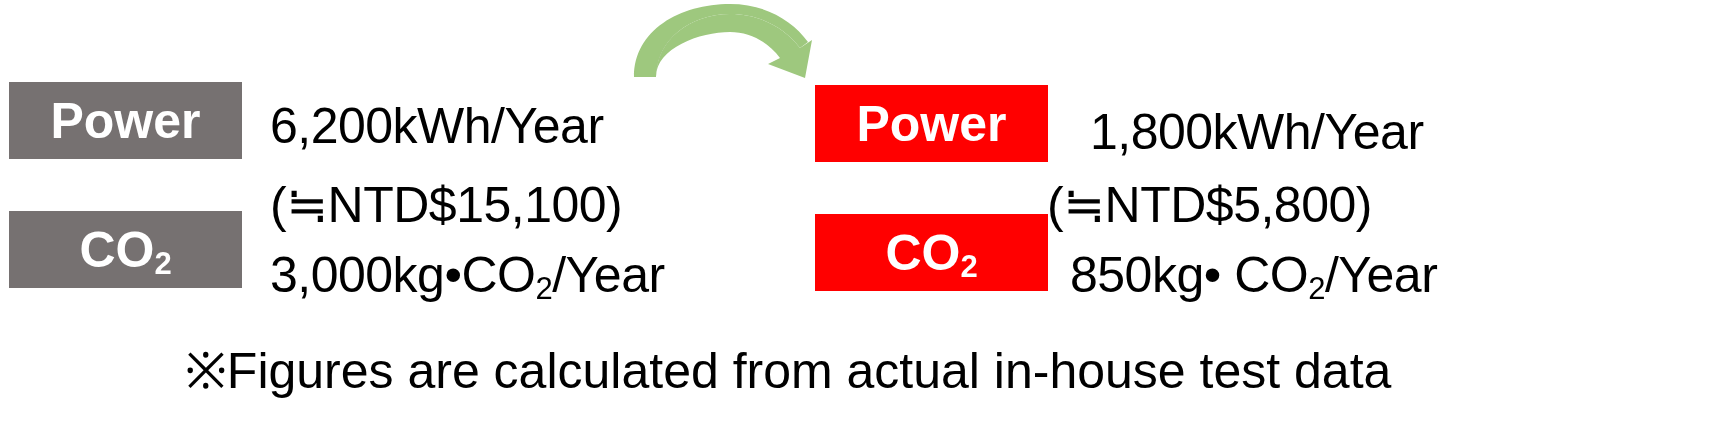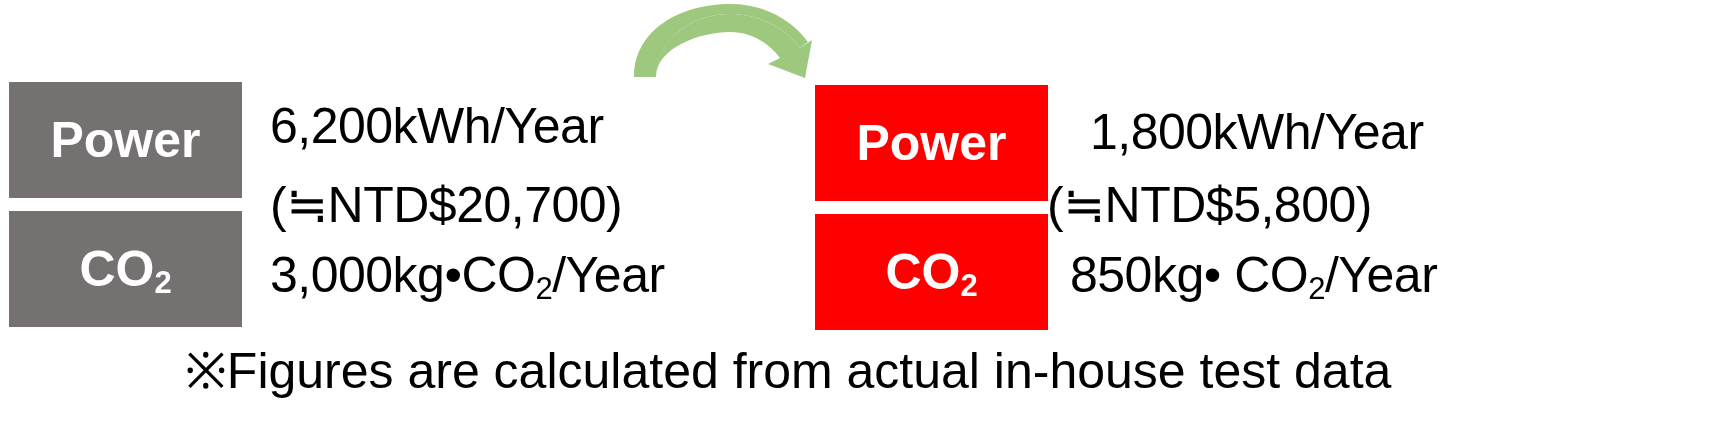--- a/index.html
+++ b/index.html
@@ -1,18 +1,18 @@
 <!DOCTYPE html>
 <html><head>
   <meta charset="utf-8">
   <style>
     html, body { margin: 0; padding: 0; background: #ffffff; }
     body { width: 1727px; height: 440px; position: relative; overflow: hidden;
            font-family: "Liberation Sans", sans-serif; color: #000; }
-    .box { position: absolute; width: 233px; height: 116px; display: flex;
+    .box { position: absolute; width: 233px; height: 77px; display: flex;
            align-items: center; justify-content: center; color: #fff;
            font-family: "Liberation Sans", sans-serif; font-weight: bold; font-size: 50px; }
     .box.before { background: #767171; }
     .box.after { background: #ff0000; }
     .box sub, .val sub { font-size: 0.62em; vertical-align: -0.22em; line-height: 0; }
     .val { position: absolute; font-size: 50px; line-height: 1; white-space: nowrap; letter-spacing: -0.5px; }
     .note { position: absolute; left: 185px; top: 346px; font-size: 50px; line-height: 1; white-space: nowrap; }
     .arrow { position: absolute; left: 600px; top: 0; width: 240px; height: 90px; }
   </style>
 </head>
@@ -24,21 +24,21 @@
   <path d="M 34 77 C 34 30 80 4 130 4 C 165 4 192 20 208 42 L 200 48 C 185 28 160 14 130 14 C 90 14 56 40 56 77 Z" fill="#9ec87e"></path>
 </svg>
 
 <div class="box before" style="left:9px; top:82px;">
   <span>Power</span>
 </div>
 <div class="box before" style="left:9px; top:211px;">
   <span><span>CO</span><sub>2</sub></span>
 </div>
 <div class="val" style="left:270px; top:101px;">6,200kWh/Year</div>
-<div class="val" style="left:270px; top:180px;">(≒NTD$20,700)</div>
+<div class="val" style="left:270px; top:180px;">(≒NTD$15,100)</div>
 <div class="val" style="left:270px; top:250px;">
   <span>3,000kg•CO</span><sub>2</sub><span>/Year</span>
 </div>
 
 <div class="box after" style="left:815px; top:85px;">
   <span>Power</span>
 </div>
 <div class="box after" style="left:815px; top:214px;">
   <span><span>CO</span><sub>2</sub></span>
 </div>

